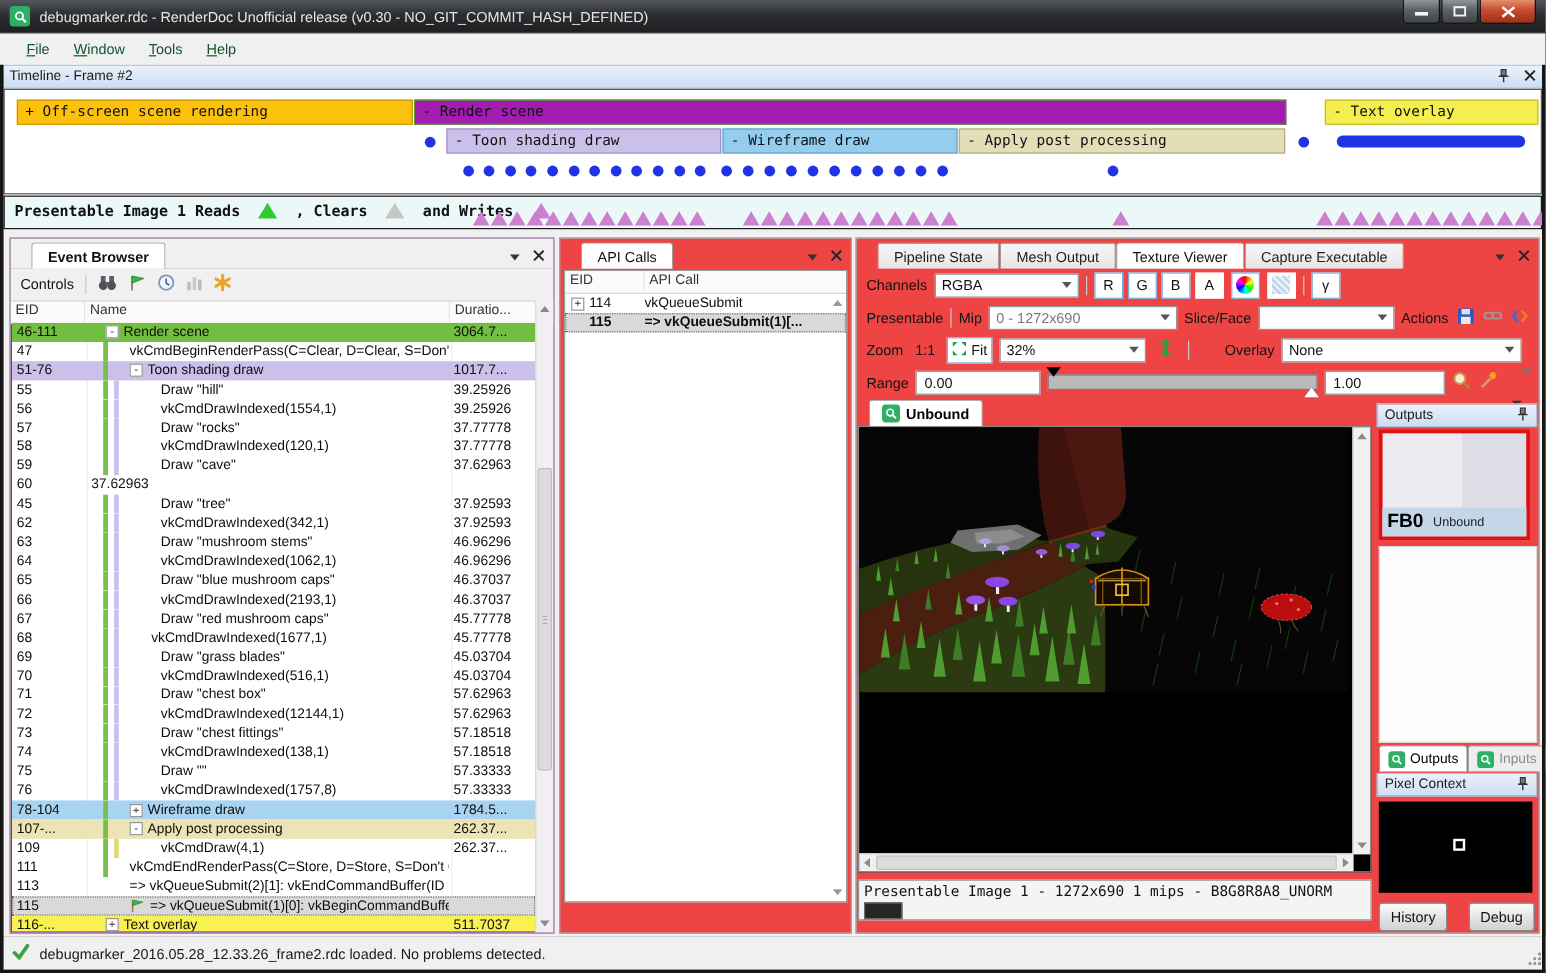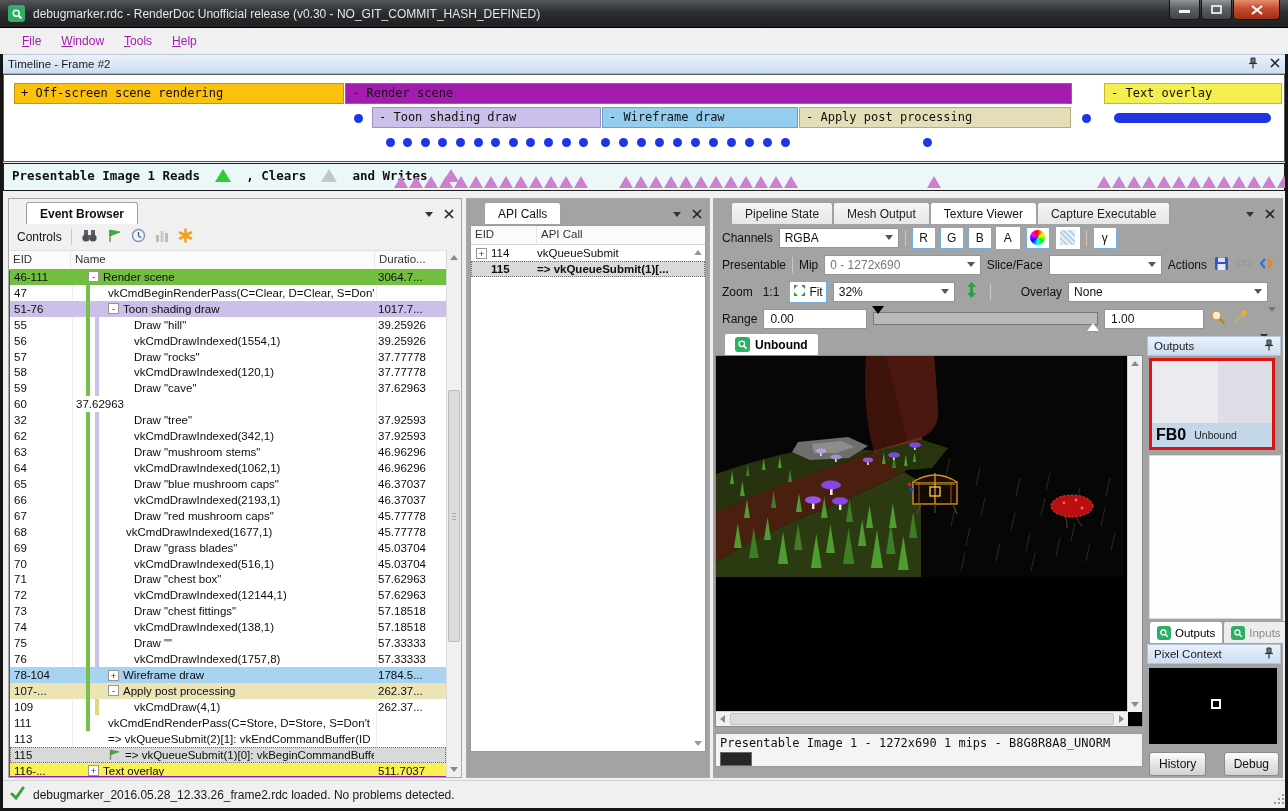--- a/index.html
+++ b/index.html
@@ -6,34 +6,34 @@
   .win{position:relative;width:1288px;height:811px;background:#f0f0f0;overflow:hidden;outline:1px solid #000;}
   
   .titlebar{position:absolute;top:0;left:0;right:0;height:28px;background:linear-gradient(#53565b,#2c2e31 46%,#1e1f21);display:flex;align-items:center;padding-left:8px;border-bottom:1px solid #000;box-sizing:border-box;}
   .applogo{width:17px;height:17px;border-radius:3px;background:#2fae66;display:inline-flex;align-items:center;justify-content:center;margin-right:8px;flex:none;}
   .title{color:#e6e6e6;font-size:12px;white-space:nowrap;}
   .winbtns{position:absolute;top:0;right:8px;display:flex;}
   .wbtn{width:29px;height:19px;margin-left:1px;border:1px solid #141414;border-top:none;border-radius:0 0 4px 4px;display:flex;align-items:center;justify-content:center;background:linear-gradient(#90959c,#5c6065 45%,#404347);}
   .wbtn.close{width:45px;background:linear-gradient(#e2906f,#c74a2e 45%,#9e3014);}
   
   .menubar{position:absolute;top:28px;left:0;right:0;height:26px;background:#f0f0f0;display:flex;align-items:center;padding-left:12px;box-sizing:border-box;}
-  .menu-item{padding:4px 10px;font-size:12px;color:#a21caf;}
+  .menu-item{padding:4px 10px;font-size:12px;color:#14532d;}
   
   .tl-header{position:absolute;top:54px;left:0;right:0;height:20px;background:linear-gradient(#eaf1fb,#ccdef2);border-top:1px solid #b9c8da;border-bottom:1px solid #9fb2c8;display:flex;align-items:center;padding:0 8px;font-size:11.5px;color:#1a1a1a;box-sizing:border-box;}
   .hdr-icons{margin-left:auto;display:flex;gap:12px;align-items:center;}
   .tl-body{position:absolute;top:74px;left:3px;right:3px;height:88px;background:#fff;border:1px solid #5a5a5a;box-sizing:border-box;}
   .tl-block{position:absolute;height:21px;border:1px solid #888;box-sizing:border-box;font:12px "DejaVu Sans Mono",monospace;line-height:18px;padding-left:6px;white-space:nowrap;overflow:hidden;color:#101010;}
   .tl-dot{position:absolute;width:9px;height:9px;border-radius:50%;}
   .tl-capsule{position:absolute;height:10px;border-radius:5px;background:#1f35e5;}
   .presentable{position:absolute;top:163px;left:3px;right:3px;height:28px;background:#ecf7f8;border:1px solid #1c1c1c;box-sizing:border-box;font:12.5px "DejaVu Sans Mono",monospace;color:#101010;}
   .pres-text{position:absolute;left:8px;top:4px;display:flex;align-items:center;gap:15px;white-space:pre;font-weight:bold;}
   .tri-inline{width:0;height:0;border-left:8px solid transparent;border-right:8px solid transparent;border-bottom:13px solid #cd7fd0;display:inline-block;}
   .tri{position:absolute;top:12px;width:0;height:0;border-left:7px solid transparent;border-right:7px solid transparent;border-bottom:12px solid #cd7fd0;}
   
-  .panel{position:absolute;background:#a3a3a3;border:1px solid #a8a8a8;box-sizing:border-box;}
+  .panel{position:absolute;background:#ef4444;border:1px solid #a8a8a8;box-sizing:border-box;}
   .tabbar{position:relative;height:25px;display:flex;align-items:flex-end;}
   .tab{height:21px;background:#fff;border:1px solid #a0a0a0;border-bottom:none;border-radius:3px 3px 0 0;padding:0 13px;display:flex;align-items:center;gap:5px;font-size:12px;color:#111;}
   .tab.inactive{background:linear-gradient(#f6f6f6,#e6e6e6);color:#222;}
   .tab.first{margin-left:17px;}
   .tab-ctrl{position:absolute;right:7px;top:6px;display:flex;gap:11px;align-items:center;}
   .dd-arrow{width:0;height:0;border-left:4px solid transparent;border-right:4px solid transparent;border-top:5px solid #333;}
   .sepv{width:1px;height:16px;background:#c9c9c9;}
   
   .eb{left:8px;top:198px;width:454px;height:580px;background:#a21caf;}
   .eb-toolbar{height:26px;display:flex;align-items:center;gap:9px;padding-left:8px;background:#f0f0f0;font-size:12px;color:#111;border-bottom:1px solid #e0e0e0;}
@@ -360,21 +360,21 @@
             <span class="guide" style="left: 23px; background: rgb(203, 192, 233);"></span>
             <span class="nm-inner" style="padding-left: 62px;"><span>Draw "cave"</span></span>
           </div>
           <div class="c-dur">37.62963</div>
         </div>
         <div class="ev-row">
           <div class="c-eid">60</div>
           <div class="c-dur">37.62963</div>
         </div>
         <div class="ev-row">
-          <div class="c-eid">32</div>
+          <div class="c-eid">45</div>
           <div class="c-name">
             <span class="guide" style="left: 14px; background: rgb(118, 193, 75);"></span>
             <span class="guide" style="left: 23px; background: rgb(203, 192, 233);"></span>
             <span class="nm-inner" style="padding-left: 62px;"><span>Draw "tree"</span></span>
           </div>
           <div class="c-dur">37.92593</div>
         </div>
         <div class="ev-row">
           <div class="c-eid">62</div>
           <div class="c-name">

